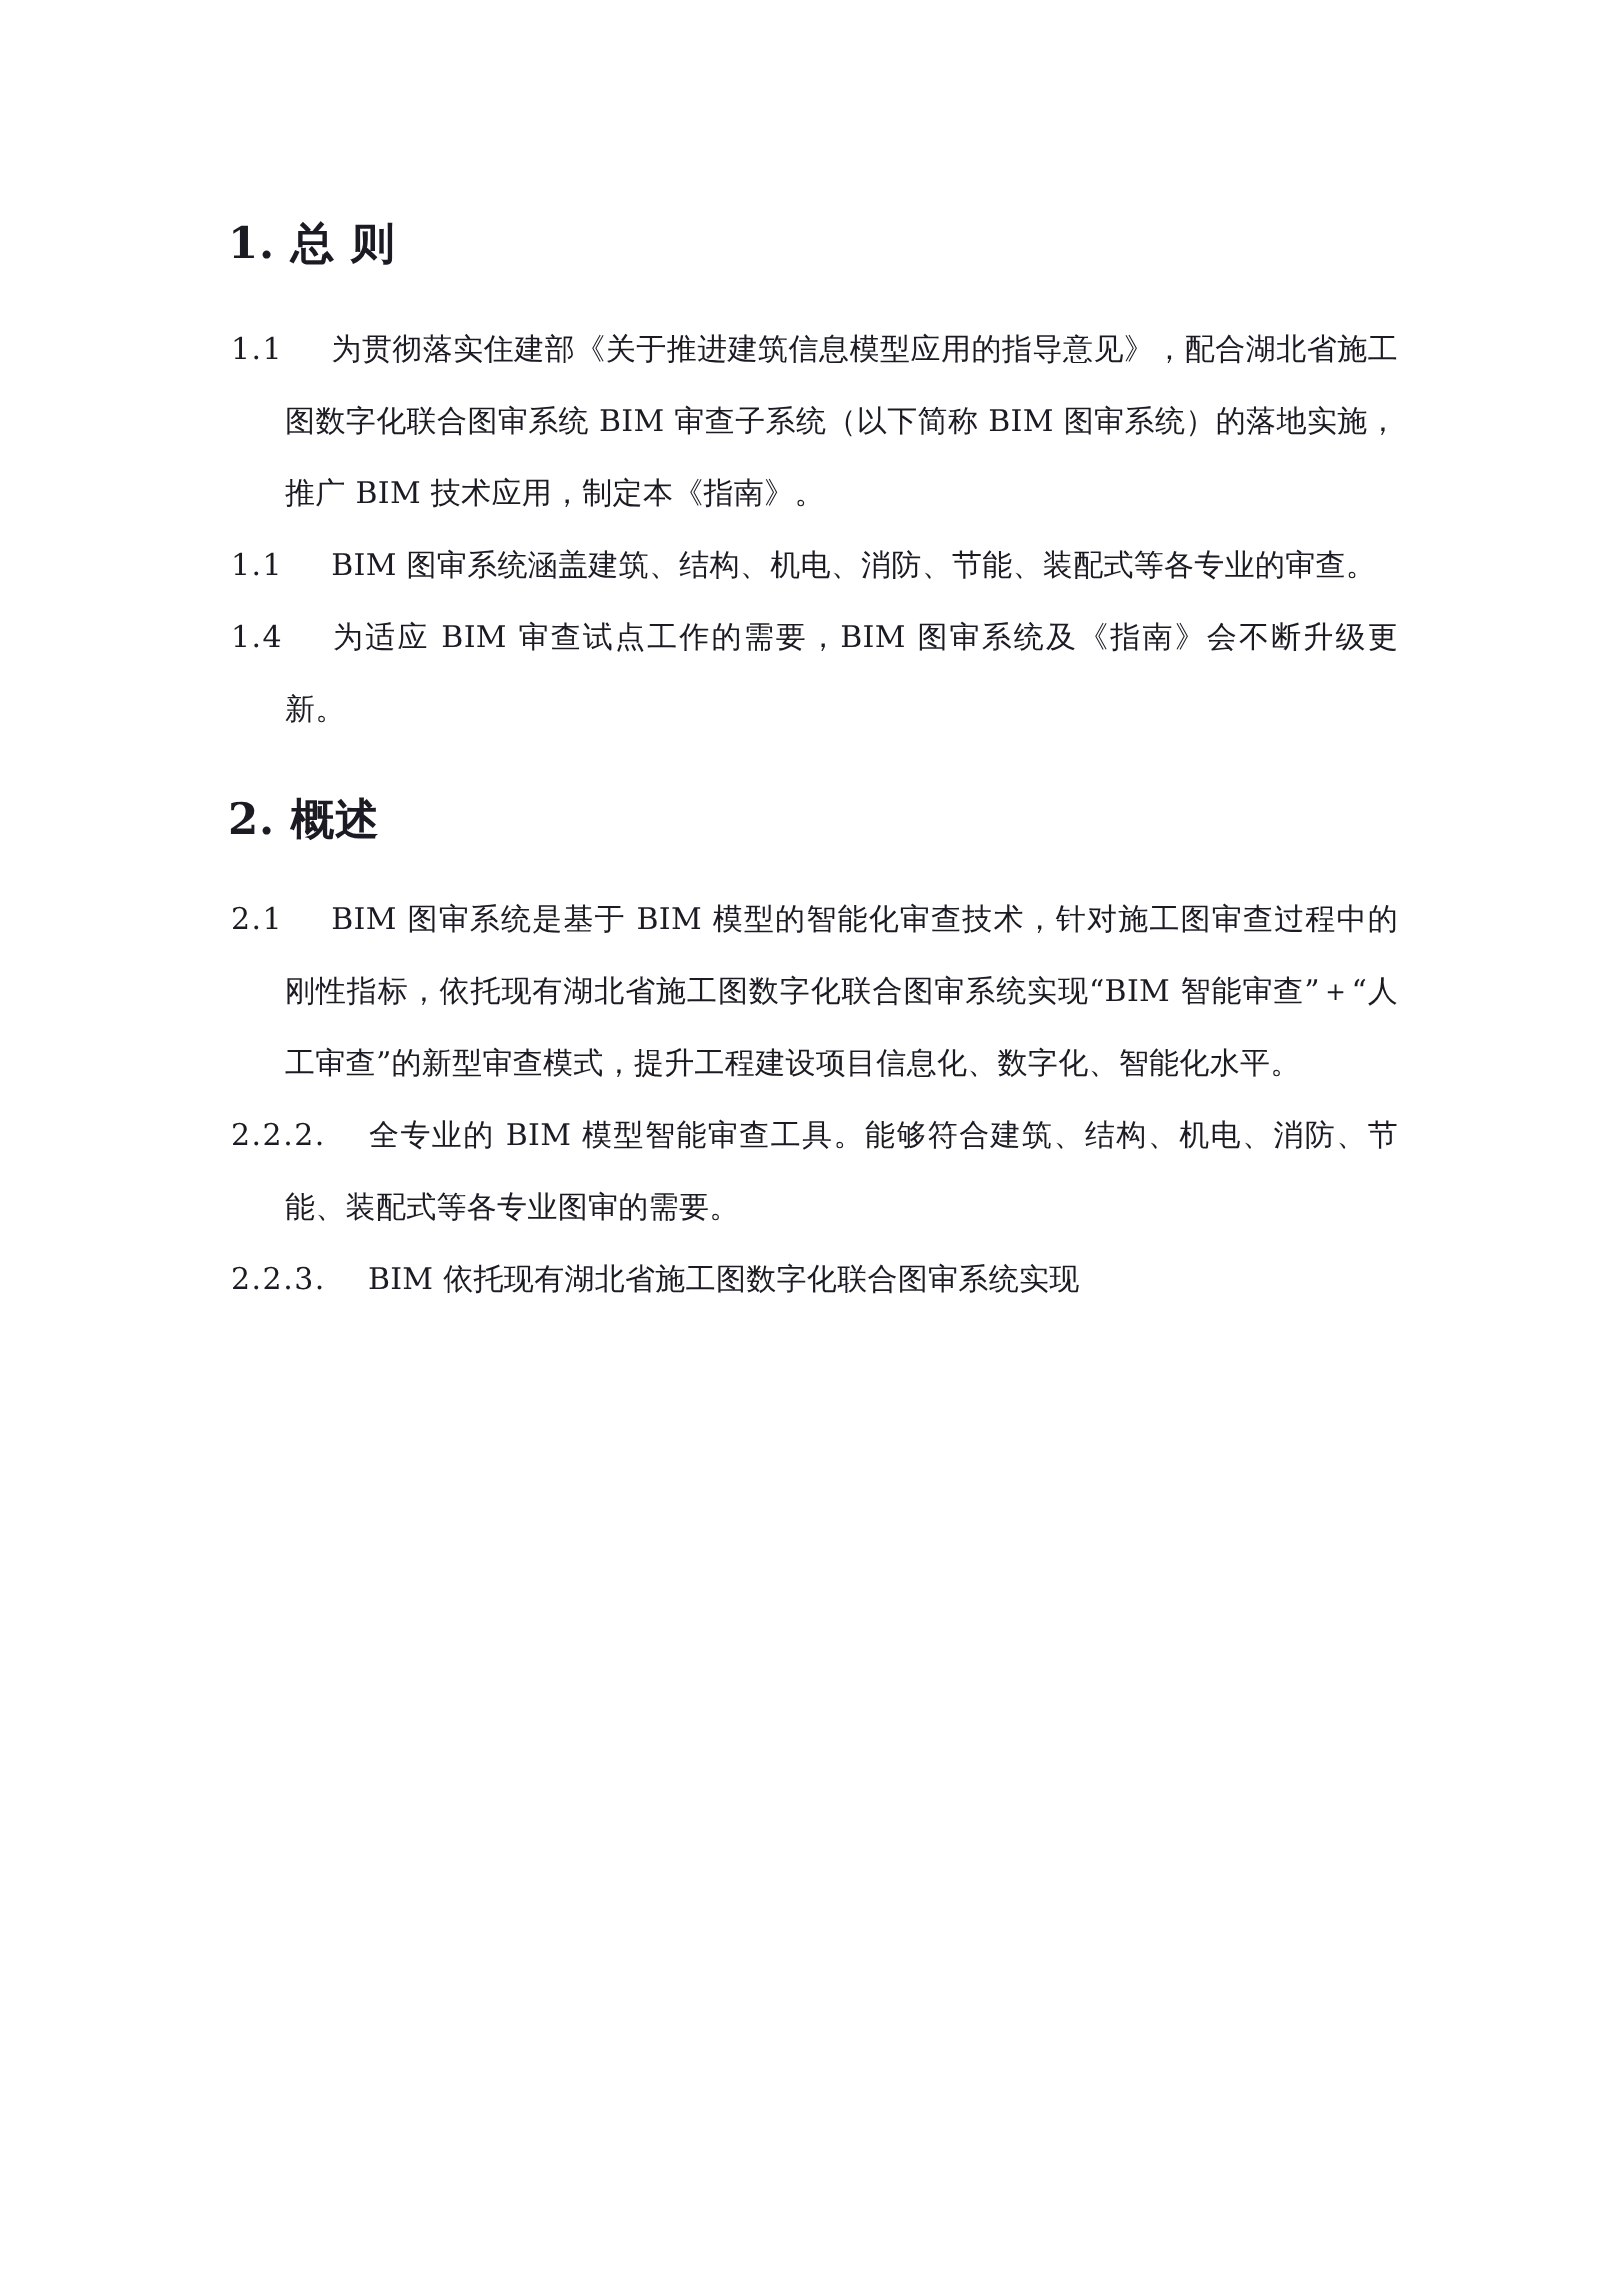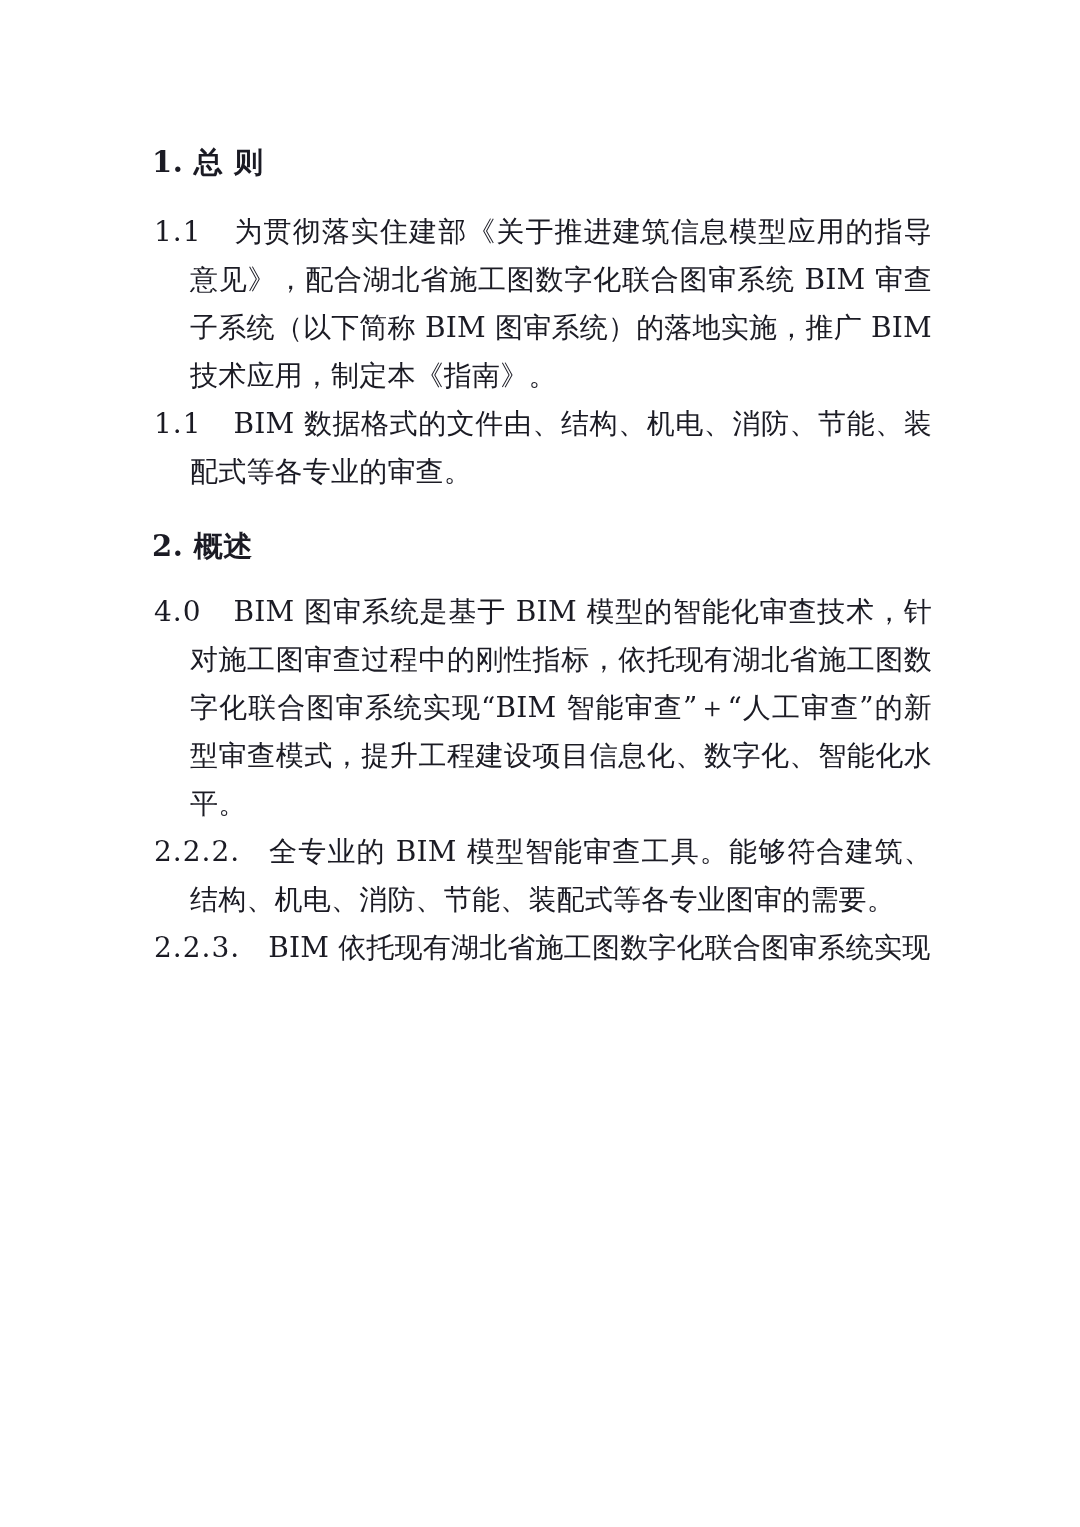--- a/index.html
+++ b/index.html
@@ -44,21 +44,21 @@
     margin-bottom: 22px;
   }
 
   .heading-2 {
     margin-top: 26px;
     margin-bottom: 18px;
   }
 
   
   .para {
-    font-size: 28px;
+    font-size: 20px;
     line-height: 48px;
     margin: 0 0 0 0;
     padding-left: 38px;
     text-indent: -38px;
     text-align: justify;
     text-justify: inter-character;
     letter-spacing: 0.2px;
     word-break: break-all;
   }
 
@@ -103,29 +103,32 @@
 
   <div class="content">
 
     <h1 class="heading heading-1">1. 总 则</h1>
 
     <p class="para">
       <span class="num lat">1.1</span><span class="gap-wide"></span><span>为贯彻落实住建部《关于推进建筑信息模型应用的指导意见》，配合湖北省施工图数字化联合图审系统 BIM 审查子系统（以下简称 BIM 图审系统）的落地实施，推广 BIM 技术应用，制定本《指南》。</span>
     </p>
 
     <p class="para">
-      <span class="num lat">1.1</span><span class="gap-wide"></span><span>BIM 数据格式的文件由、结构、机电、消防、节能、装配式等各专业的审查。</span>
+      <span class="num lat">1.1</span><span class="gap-wide"></span><span>BIM 图审系统涵盖建筑、结构、机电、消防、节能、装配式等各专业的审查。</span>
     </p>
 
 
+    <p class="para">
+      <span class="num lat">1.4</span><span class="gap-wide"></span><span>为适应 BIM 审查试点工作的需要，BIM 图审系统及《指南》会不断升级更新。</span>
+    </p>
 
     <h1 class="heading heading-2">2. 概述</h1>
 
     <p class="para">
-      <span class="num lat">4.0</span><span class="gap-wide"></span><span>BIM 图审系统是基于 BIM 模型的智能化审查技术，针对施工图审查过程中的刚性指标，依托现有湖北省施工图数字化联合图审系统实现“BIM 智能审查”＋“人工审查”的新型审查模式，提升工程建设项目信息化、数字化、智能化水平。</span>
+      <span class="num lat">2.1</span><span class="gap-wide"></span><span>BIM 图审系统是基于 BIM 模型的智能化审查技术，针对施工图审查过程中的刚性指标，依托现有湖北省施工图数字化联合图审系统实现“BIM 智能审查”＋“人工审查”的新型审查模式，提升工程建设项目信息化、数字化、智能化水平。</span>
     </p>
 
 
 
     <p class="para">
       <span class="num lat">2.2.2.</span><span class="gap"></span><span>全专业的 BIM 模型智能审查工具。能够符合建筑、结构、机电、消防、节能、装配式等各专业图审的需要。</span>
     </p>
 
     <p class="para">
       <span class="num lat">2.2.3.</span><span class="gap"></span><span>BIM 依托现有湖北省施工图数字化联合图审系统实现</span>

